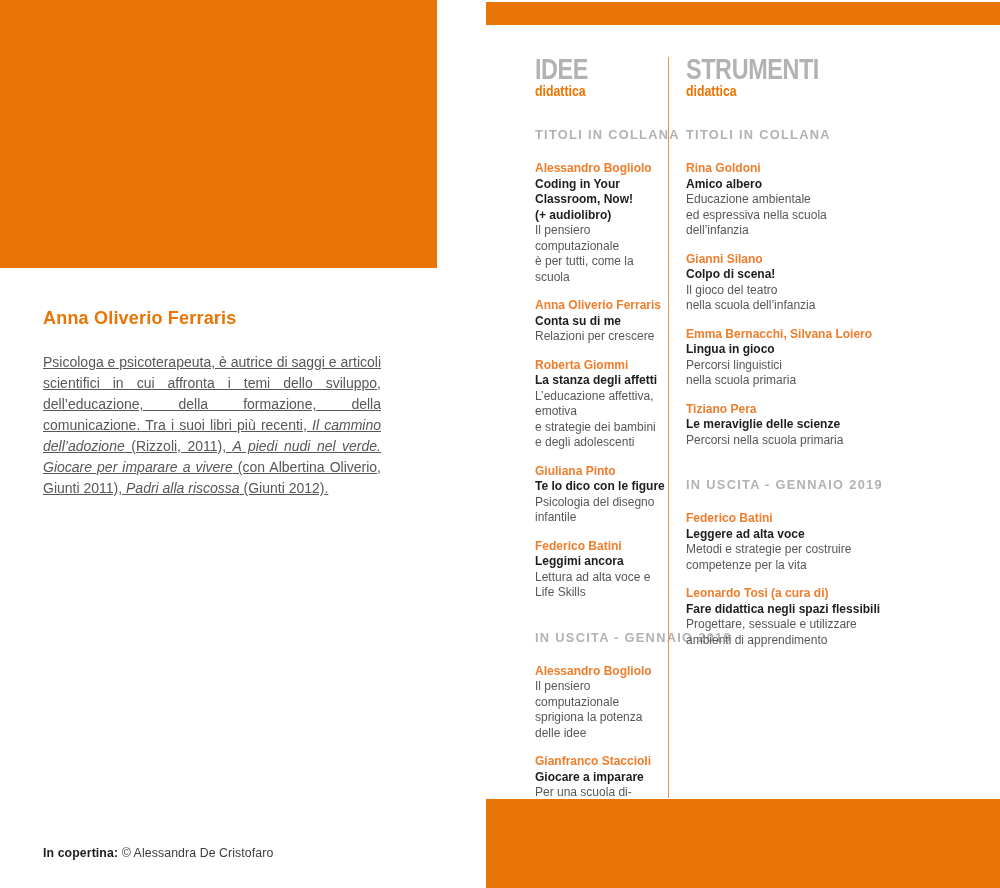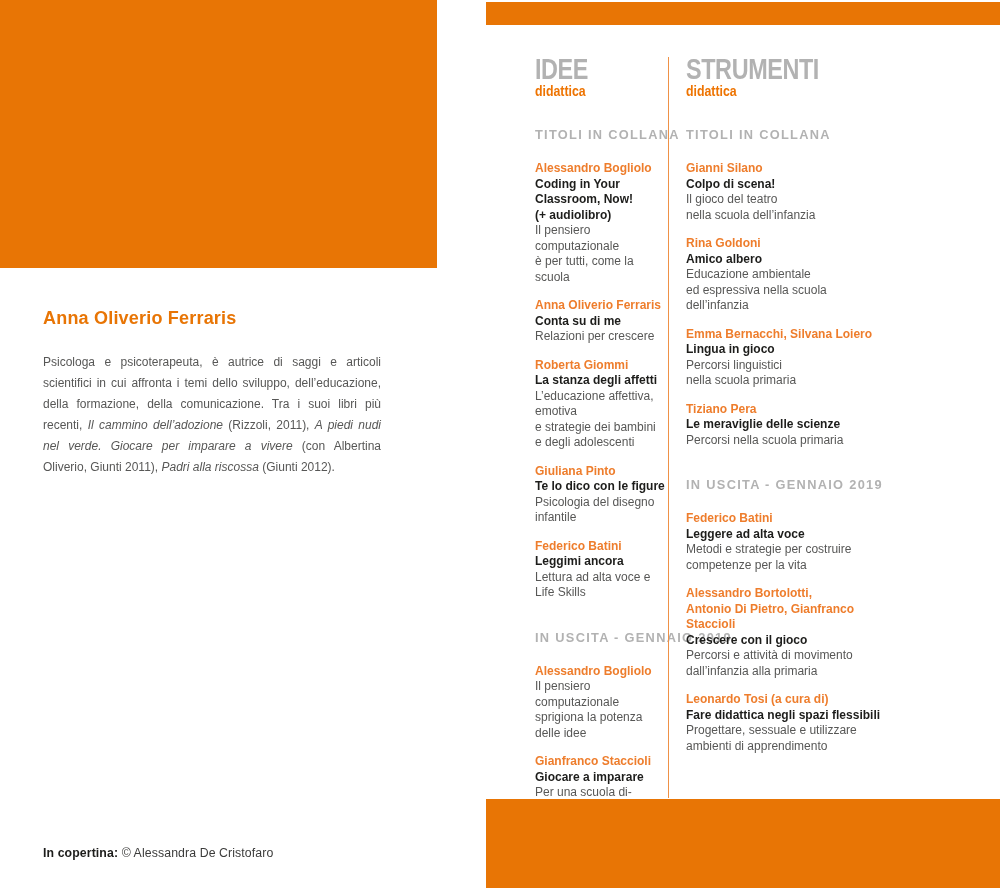--- a/index.html
+++ b/index.html
@@ -14,22 +14,23 @@
 
   
   .left-flap { position: absolute; left: 0; top: 0; width: 437px; height: 888px; background: #fff; }
   .cover-block { position: absolute; left: 0; top: 0; width: 437px; height: 268px; background: #e87505; }
   .bio-wrap { position: absolute; left: 43px; top: 308px; width: 338px; }
   .bio-heading {
     color: #e87505; font-size: 18px; font-weight: bold;
     letter-spacing: 0.2px; margin-bottom: 23px;
   }
   .bio-text {
-    color: #575756; font-size: 12px; line-height: 21px;
+    color: #575756; font-size: 14px; line-height: 21px;
     text-align: justify;
+    text-decoration: underline;
   }
   .bio-text .it { font-style: italic; }
   .credit {
     position: absolute; left: 43px; top: 846px;
     font-size: 12.3px; color: #3c3c3b; letter-spacing: 0.1px;
   }
   .credit .credit-label { font-weight: bold; color: #1d1d1b; }
 
   
   .right-flap { position: absolute; left: 486px; top: 0; width: 514px; height: 888px; background: #fff; }
@@ -125,59 +126,51 @@
           <div class="entry-title">Giocare a imparare</div>
           <div class="entry-subtitle">Per una scuola di-vertente</div>
         </div>
       </div>
       <div class="col-divider"></div>
       <div class="col-2">
         <div class="series-title">STRUMENTI</div>
         <div class="series-subtitle">didattica</div>
         <div class="section-label">TITOLI IN COLLANA</div>
         <div class="entry">
-          <div class="entry-author">Gianni Silano</div>
-          <div class="entry-title">Colpo di scena!</div>
-          <div class="entry-subtitle">Il gioco del teatro
-nella scuola dell’infanzia</div>
-        </div>
-        <div class="entry">
           <div class="entry-author">Rina Goldoni</div>
           <div class="entry-title">Amico albero</div>
           <div class="entry-subtitle">Educazione ambientale
 ed espressiva nella scuola
 dell’infanzia</div>
+        </div>
+        <div class="entry">
+          <div class="entry-author">Gianni Silano</div>
+          <div class="entry-title">Colpo di scena!</div>
+          <div class="entry-subtitle">Il gioco del teatro
+nella scuola dell’infanzia</div>
         </div>
         <div class="entry">
           <div class="entry-author">Emma Bernacchi, Silvana Loiero</div>
           <div class="entry-title">Lingua in gioco</div>
           <div class="entry-subtitle">Percorsi linguistici
 nella scuola primaria</div>
         </div>
         <div class="entry">
           <div class="entry-author">Tiziano Pera</div>
           <div class="entry-title">Le meraviglie delle scienze</div>
           <div class="entry-subtitle">Percorsi nella scuola primaria</div>
         </div>
         <div class="section-label">IN USCITA - GENNAIO 2019</div>
         <div class="entry">
           <div class="entry-author">Federico Batini</div>
           <div class="entry-title">Leggere ad alta voce</div>
           <div class="entry-subtitle">Metodi e strategie per costruire
 competenze per la vita</div>
         </div>
         <div class="entry">
-          <div class="entry-author">Alessandro Bortolotti,
-Antonio Di Pietro, Gianfranco
-Staccioli</div>
-          <div class="entry-title">Crescere con il gioco</div>
-          <div class="entry-subtitle">Percorsi e attività di movimento
-dall’infanzia alla primaria</div>
-        </div>
-        <div class="entry">
           <div class="entry-author">Leonardo Tosi (a cura di)</div>
           <div class="entry-title">Fare didattica negli spazi flessibili</div>
           <div class="entry-subtitle">Progettare, sessuale e utilizzare
 ambienti di apprendimento</div>
         </div>
       </div>
     </div>
   <div class="bar-bottom"></div>
 </div>
 

